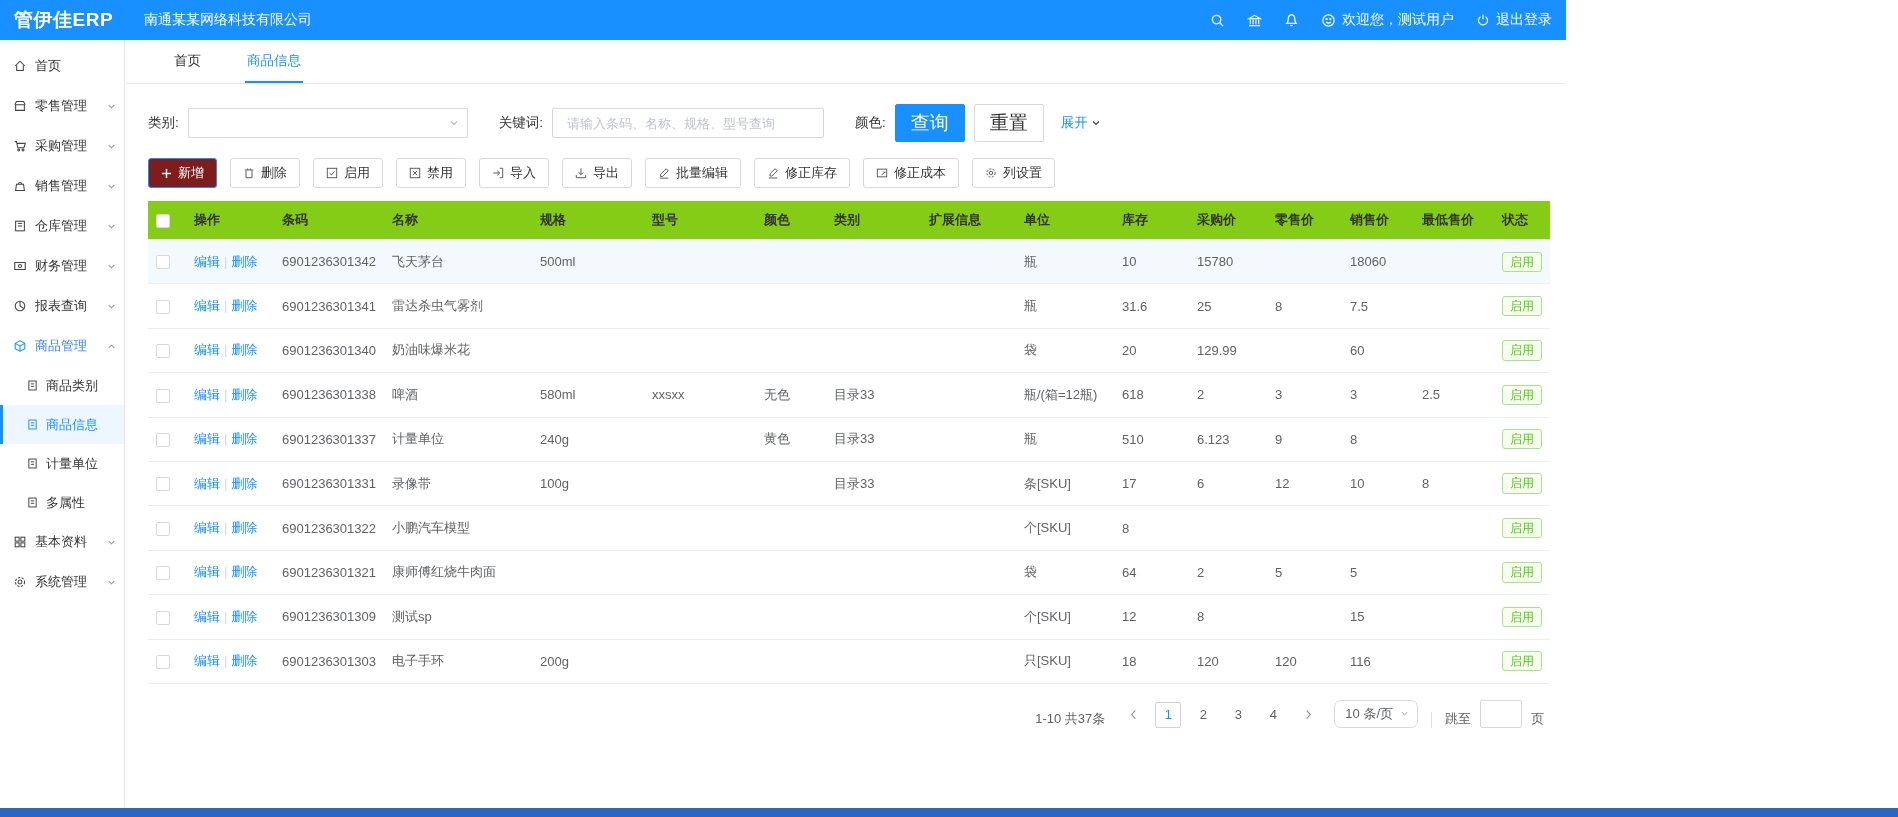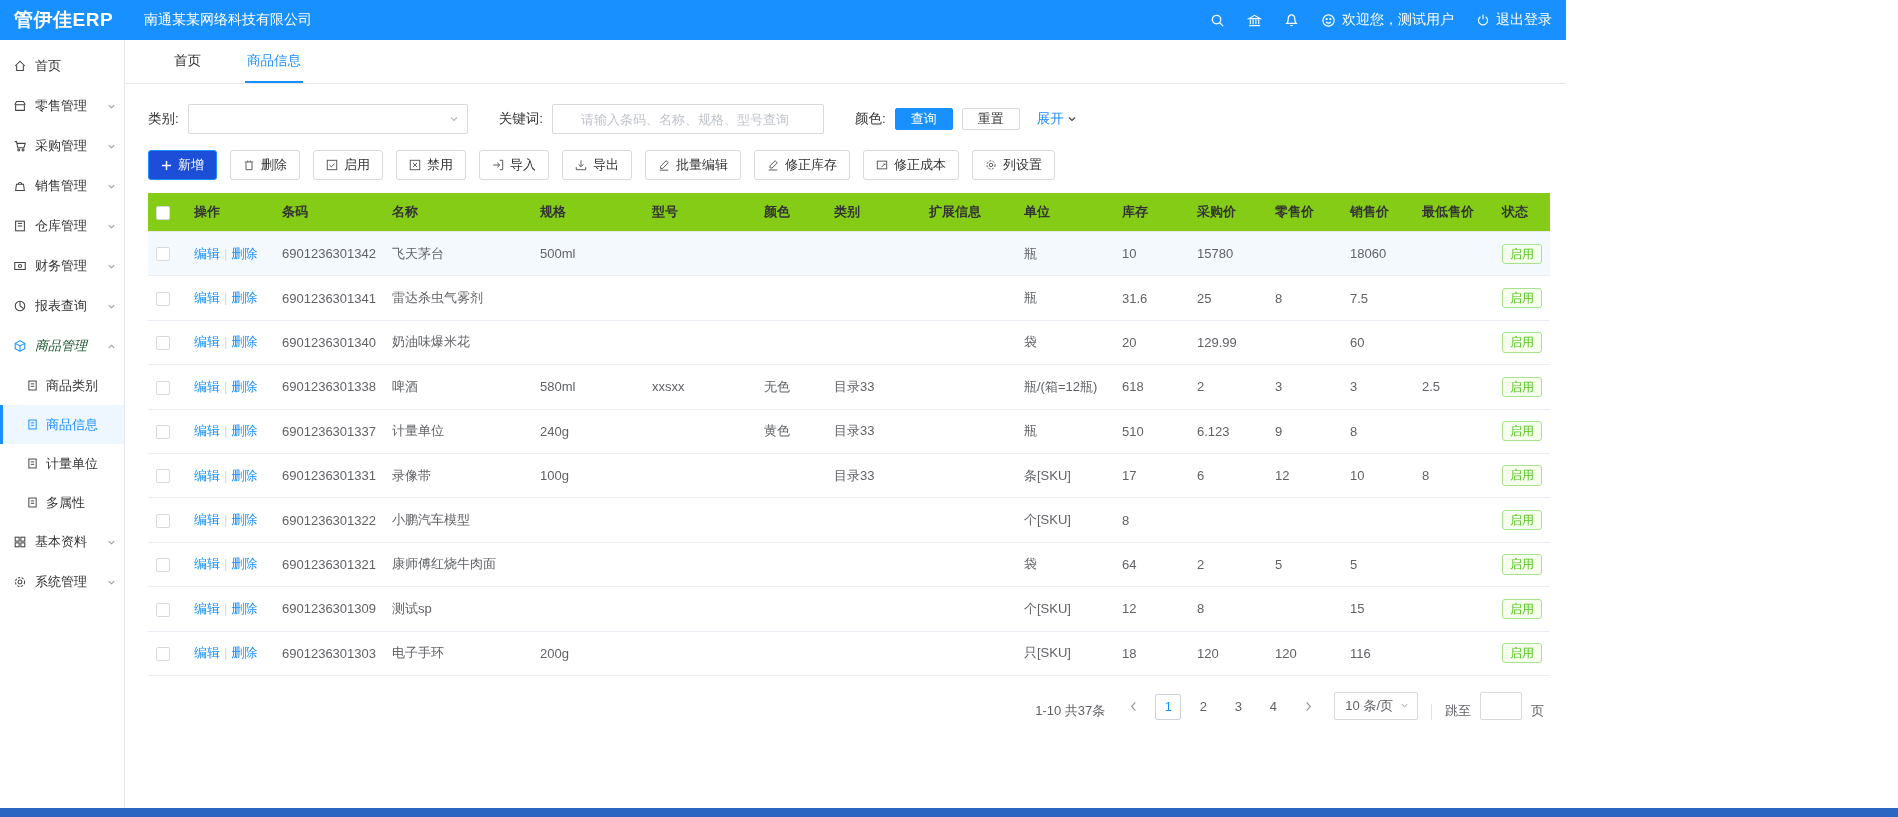--- a/index.html
+++ b/index.html
@@ -13,73 +13,73 @@
   .logo { font-size:19px; font-weight:bold; letter-spacing:.5px; width:118px; }
   .company { font-size:14px; margin-left:12px; }
   .topbar-right { margin-left:auto; display:flex; align-items:center; gap:22px; font-size:14px; }
   .tb-icon { display:flex; align-items:center; cursor:pointer; }
   .tb-user, .tb-logout { display:flex; align-items:center; gap:6px; cursor:pointer; }
 
   
   .sidebar { position:absolute; left:0; top:40px; width:125px; height:768px; background:#fff; border-right:1px solid #e4e7ed; padding-top:6px; }
   .side-item { display:flex; align-items:center; gap:8px; height:40px; padding:0 8px 0 13px; font-size:13px; color:#333; cursor:pointer; }
   .side-item .chev { margin-left:auto; color:#999; display:flex; }
-  .side-item.active-parent { color:#14532d;font-style:italic; }
+  .side-item.active-parent { color:#3b82f6; }
   .side-item.active-parent .icon svg { stroke:#1890ff; }
   .sub-item { display:flex; align-items:center; gap:7px; height:39px; padding:0 8px 0 26px; font-size:13px; color:#333; cursor:pointer; }
   .sub-item.active { color:#1890ff; background:#eef6ff; border-left:3px solid #1890ff; padding-left:23px; }
   .sub-item.active .icon svg { stroke:#1890ff; }
   .icon { display:flex; align-items:center; }
   .icon svg { stroke:#444; }
   .topbar .icon svg { stroke:#fff; }
 
   
   .main { position:absolute; left:126px; top:40px; width:1440px; height:768px; background:#fff; }
 
   .tabs { height:44px; border-bottom:1px solid #e4e7ed; display:flex; align-items:stretch; padding-left:46px; gap:42px; }
   .tab { display:flex; align-items:center; font-size:13.5px; color:#333; cursor:pointer; border-bottom:2px solid transparent; padding:0 2px; }
   .tab.active { color:#1890ff; border-bottom-color:#1890ff; }
 
   .filters { display:flex; align-items:center; padding:20px 22px 13px; gap:9px; font-size:13.5px; color:#333; }
   .fld-label { white-space:nowrap; }
   .select { position:relative; height:30px; border:1px solid #d9d9d9; border-radius:2px; background:#fff; display:flex; align-items:center; padding:0 24px 0 10px; cursor:pointer; color:#606266; font-size:13px; }
   .select .sel-chev { position:absolute; right:8px; color:#bbb; display:flex; }
   .sel-category { width:280px; margin-right:22px; }
-  .txt-input { height:30px; border:1px solid #d9d9d9; border-radius:2px; padding:0 28px; font-size:13px; color:#333; outline:none; font-family:"Liberation Sans", sans-serif; }
+  .txt-input { height:30px; border:1px solid #d9d9d9; border-radius:2px; padding:0 14px; font-size:13px; color:#333; outline:none; font-family:"Liberation Sans", sans-serif; }
   .txt-input::placeholder { color:#c0c4cc; }
   .in-keyword { width:272px; margin-right:22px; }
   .in-color { width:285px; margin-right:14px; }
-  .btn { height:22px; border-radius:2px; font-size:13px; cursor:pointer; display:inline-flex; align-items:center; justify-content:center; padding:0 15px; border:1px solid #d9d9d9; background:#fff; color:#333; font-family:"Liberation Sans", sans-serif; }
+  .btn { height:38px; border-radius:2px; font-size:19px; cursor:pointer; display:inline-flex; align-items:center; justify-content:center; padding:0 15px; border:1px solid #d9d9d9; background:#fff; color:#333; font-family:"Liberation Sans", sans-serif; }
   .btn-primary { background:#1890ff; border-color:#1890ff; color:#fff; }
   .expand-link { color:#1890ff; font-size:13.5px; display:flex; align-items:center; gap:3px; cursor:pointer; margin-left:8px; white-space:nowrap; }
 
   .toolbar { display:flex; align-items:center; gap:13px; padding:3px 22px 13px; }
   .tbtn { height:30px; border:1px solid #d9d9d9; background:#fff; border-radius:3px; font-size:13px; color:#333; display:inline-flex; align-items:center; gap:6px; padding:0 12px; cursor:pointer; font-family:"Liberation Sans", sans-serif; }
   .tbtn svg { stroke:#555; }
-  .tbtn.primary { background:#1d4ed8; border-color:#1890ff; color:#fff;font-family:Liberation Serif, serif; }
+  .tbtn.primary { background:#7f1d1d; border-color:#1890ff; color:#fff;font-family:Liberation Serif, serif; }
   .tbtn.primary svg { stroke:#fff; }
 
   
   .table-wrap { margin:0 22px; }
   table { width:100%; border-collapse:collapse; table-layout:fixed; }
   thead th { background:#84cc16; font-size:13px; font-weight:bold; color:#333; text-align:left; padding:10px 8px; border-bottom:1px solid #e8e8e8; }
   tbody td { font-size:13px; color:#606266; padding:11.5px 8px; border-bottom:1px solid #ebeef5; overflow:hidden; white-space:nowrap; text-overflow:ellipsis; }
   tbody tr:first-child { background:#f4f9fe; }
   .checkbox { display:inline-block; width:14px; height:14px; border:1px solid #d9d9d9; border-radius:2px; background:#fff; vertical-align:middle; cursor:pointer; }
   .link { color:#1890ff; cursor:pointer; text-decoration:none; }
   .link-divider { color:#c8dcf5; margin:0 4px; }
   .badge { display:inline-block; font-size:12px; color:#52c41a; border:1px solid #a9e28e; background:#f6ffed; border-radius:3px; padding:2px 7px; line-height:1.2; }
 
   
   .pagination { display:flex; justify-content:flex-end; align-items:flex-end; gap:9px; padding:16px 0; margin:0 22px; font-size:13px; color:#606266; }
   .pg-summary { margin-right:6px; }
   .pg-btn { min-width:26px; height:26px; display:inline-flex; align-items:center; justify-content:center; cursor:pointer; color:#606266; background:#fff; border:none; font-size:13px; font-family:"Liberation Sans", sans-serif; }
   .pg-btn.current { border:1px solid #cdd3da; border-radius:2px; color:#1890ff; }
   .pg-arrow svg { stroke:#999; }
-  .sel-pagesize { height:28px; margin-left:4px; }
+  .sel-pagesize { height:28px; margin-left:4px;border-radius:7px; }
   .pg-divider { width:1px; height:16px; background:#e0e0e0; margin:0 4px; }
   .jump-input { width:42px; height:28px; border:1px solid #d9d9d9; border-radius:2px; outline:none; padding:0 6px; font-size:13px; }
 
   .bottom-bar { position:absolute; left:0; top:808px; width:1898px; height:9px; background:#2b66c2; }
 </style>
 </head>
 <body>
 
 <div class="app">
 

